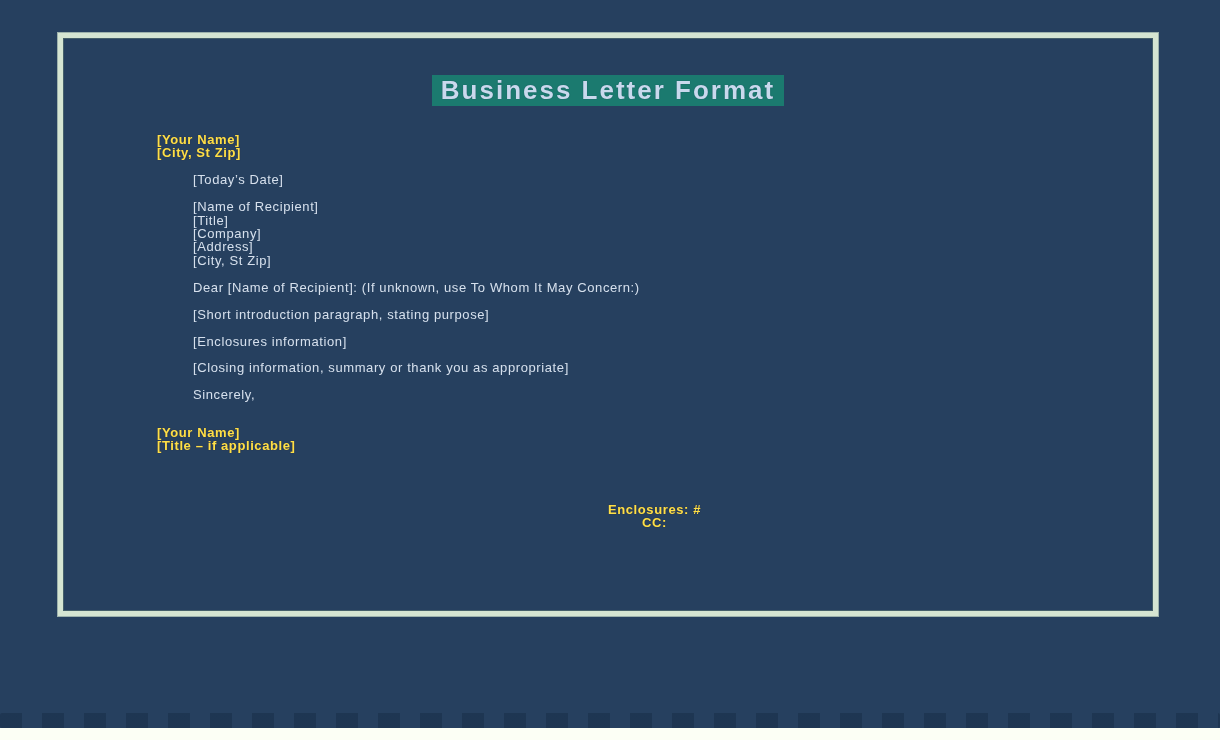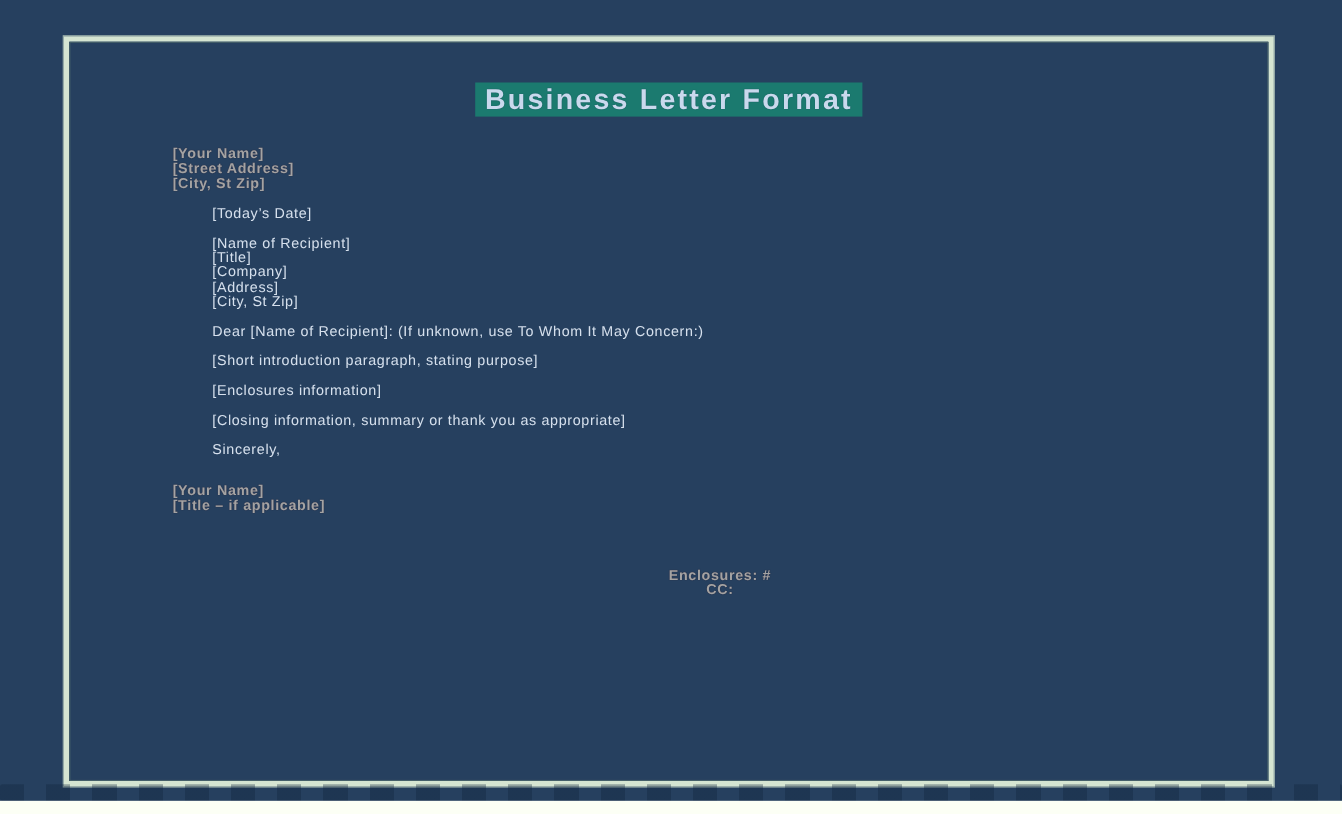--- a/index.html
+++ b/index.html
@@ -25,21 +25,21 @@
     position: absolute;
     left: 0; right: 0; bottom: 0;
     height: 12px;
     background: #fcfff5;
   }
 
   
   .frame-outer {
     position: absolute;
     left: 57px; top: 32px;
-    width: 1102px; height: 684px;
+    width: 1102px; height: 585px;
     border: 1px solid #9db2ac;
   }
   .frame-mid {
     width: 100%; height: 100%;
     border: 5px solid #d5e5d2;
   }
   .frame-inner {
     width: 100%; height: 100%;
     border: 1px solid #45606a;
     background: #26405f;
@@ -62,21 +62,21 @@
     margin-left: 93px;
     margin-top: 27px;
     color: #d6e0ed;
     font-size: 13px;
     line-height: 13.4px;
     letter-spacing: 0.6px;
   }
   .letter .line { white-space: nowrap; }
   .para-gap { margin-top: 13.5px; padding-left: 36px; }
   .red {
-    color: #a3a3a3;
+    color: #fde047;
     font-weight: bold;
     text-shadow: 0 0 1px rgba(60,10,15,0.55);
   }
   .sig-block { margin-top: 24px; }
   .enc-block { margin-top: 50px; text-align: center; }
 </style>
 </head>
 <body>
 
 <div class="frame-outer">
@@ -84,21 +84,20 @@
     <div class="frame-inner">
 
       <div class="title-row">
         <span class="doc-title">Business Letter Format</span>
       </div>
 
       <div class="letter">
 
         <div>
           <div class="line red">[Your Name]</div>
-          <div class="line red">[Street Address]</div>
           <div class="line red">[City, St Zip]</div>
         </div>
 
         <div class="line para-gap">[Today’s Date]</div>
 
         <div class="para-gap">
           <div class="line">[Name of Recipient]</div>
           <div class="line">[Title]</div>
           <div class="line">[Company]</div>
           <div class="line">[Address]</div>

